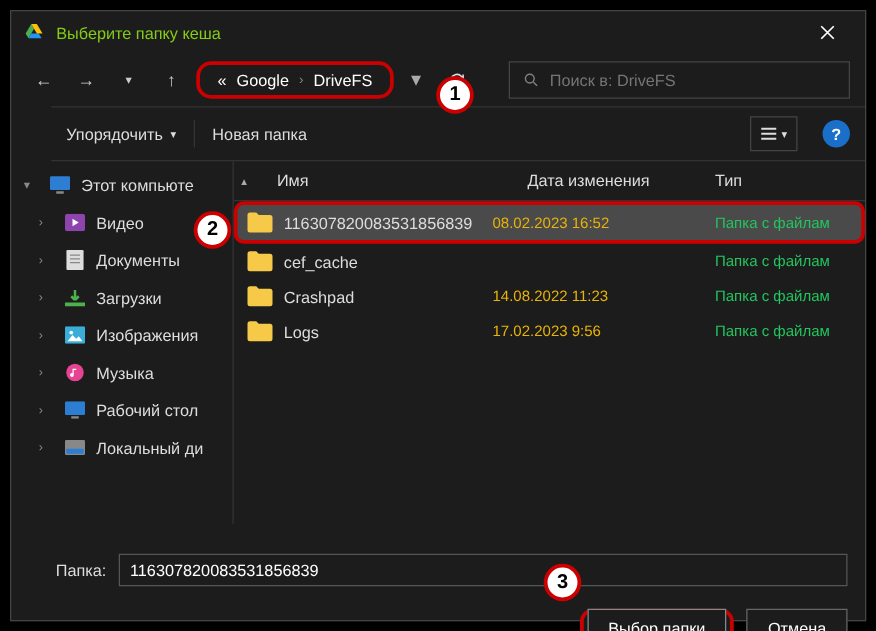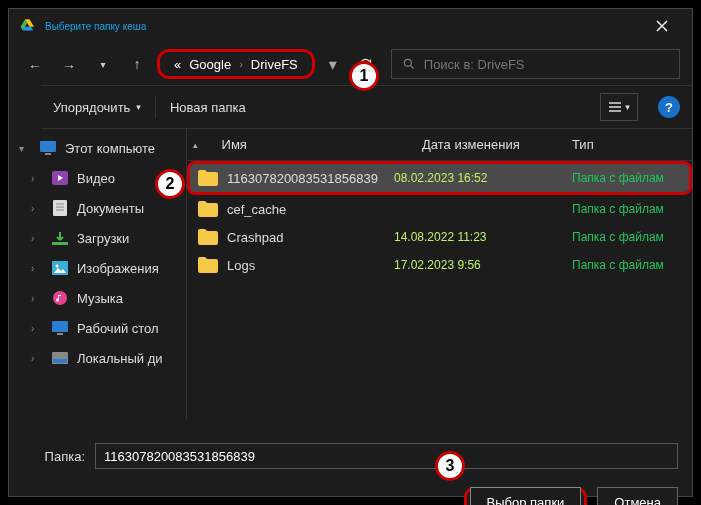--- a/index.html
+++ b/index.html
@@ -1,30 +1,30 @@
 <!DOCTYPE html>
 <html><head>
 <meta charset="utf-8">
 <style>
 * { margin: 0; padding: 0; box-sizing: border-box; font-family: "Segoe UI", Arial, sans-serif; }
 body { background: #000; width: 701px; height: 505px; overflow: hidden; }
 .dialog { position: absolute; left: 8px; top: 8px; width: 685px; height: 489px; background: #1c1c1c; border: 1px solid #444; }
 
 .titlebar { height: 34px; display: flex; align-items: center; padding: 0 10px; }
 .titlebar .drive-icon { width: 18px; height: 18px; margin-right: 8px; }
-.titlebar .title { color: #0ea5e9; font-size: 10px; flex: 1; }
+.titlebar .title { color: #84cc16; font-size: 13px; flex: 1; }
 .titlebar .close { width: 40px; height: 30px; display: flex; align-items: center; justify-content: center; color: #fff; cursor: pointer; }
 
 .navbar { height: 42px; display: flex; align-items: center; padding: 0 12px; gap: 6px; }
 .nav-btn { width: 28px; height: 28px; display: flex; align-items: center; justify-content: center; color: #ccc; cursor: pointer; font-size: 14px; }
 .breadcrumb { display: flex; align-items: center; padding: 0 14px; height: 30px; border: 3px solid #cc0000; border-radius: 12px; gap: 8px; color: #fff; font-size: 13px; }
 .crumb-sep { color: #888; font-size: 11px; }
 .dd-arrow { width: 24px; height: 28px; display: flex; align-items: center; justify-content: center; color: #aaa; }
 .refresh { width: 30px; height: 28px; display: flex; align-items: center; justify-content: center; color: #ccc; cursor: pointer; }
-.search { flex: 1; height: 30px; border: 1px solid #444; display: flex; align-items: center; padding: 0 10px; gap: 8px; margin-left: 4px; }
+.search { flex: 1; height: 30px; border: 1px solid #444; display: flex; align-items: center; padding: 0 10px; gap: 8px; margin-left: 20px; }
 .search svg { opacity: .7; }
 .search input { flex: 1; background: transparent; border: none; color: #aaa; font-size: 13px; outline: none; }
 
 .toolbar { height: 44px; border-top: 1px solid #333; border-bottom: 1px solid #333; display: flex; align-items: center; padding: 0 12px; gap: 14px; margin-left: 32px; }
 .tool-text { color: #ddd; font-size: 13px; display: flex; align-items: center; gap: 6px; cursor: pointer; }
 .tool-sep { width: 1px; height: 22px; background: #333; }
 .tool-spacer { flex: 1; }
 .view-btn { width: 38px; height: 28px; border: 1px solid #444; display: flex; align-items: center; justify-content: center; color: #ddd; cursor: pointer; gap: 3px; }
 .help-btn { width: 22px; height: 22px; border-radius: 50%; background: #1a6fc9; color: #fff; display: flex; align-items: center; justify-content: center; font-size: 13px; font-weight: bold; cursor: pointer; margin-left: 6px; }
 
@@ -39,21 +39,21 @@
 .list-head { display: flex; padding: 8px 10px; border-bottom: 1px solid #333; color: #ddd; font-size: 13px; }
 .col-name { flex: 1; display: flex; align-items: center; gap: 24px; padding-left: 8px; }
 .col-sort { font-size: 9px; color: #aaa; margin-left: -12px; }
 .col-date { width: 150px; }
 .col-type { width: 110px; }
 .row { display: flex; align-items: center; padding: 5px 10px; color: #ddd; font-size: 13px; cursor: pointer; }
 .row.selected { background: #4a4a4a; }
 .row.highlighted { border: 3px solid #cc0000; border-radius: 8px; padding: 5px 7px; }
 .row .folder-icon { width: 22px; height: 18px; margin-right: 8px; }
 .row .name { flex: 1; }
-.row .date { width: 150px; color: #bef264; font-size: 12px; }
+.row .date { width: 150px; color: #eab308; font-size: 12px; }
 .row .type { width: 110px; color: #22c55e; font-size: 12px; white-space: nowrap; overflow: hidden; margin-left: 28px; }
 
 .folder-field { display: flex; align-items: center; padding: 10px 14px; gap: 10px; margin-top: 14px; }
 .folder-field label { color: #ddd; font-size: 13px; width: 62px; text-align: right; }
 .folder-field input { flex: 1; height: 26px; background: #1c1c1c; border: 1px solid #555; color: #fff; padding: 0 8px; font-size: 13px; }
 
 .buttons { display: flex; justify-content: flex-end; padding: 8px 14px 14px; gap: 10px; }
 .btn { height: 30px; padding: 0 16px; background: #1c1c1c; border: 1px solid #666; color: #fff; font-size: 13px; cursor: pointer; display: flex; align-items: center; }
 .btn.primary-wrap { border: 3px solid #cc0000; border-radius: 10px; padding: 3px; }
 .btn.primary-wrap .btn { border: 1px solid #888; }

